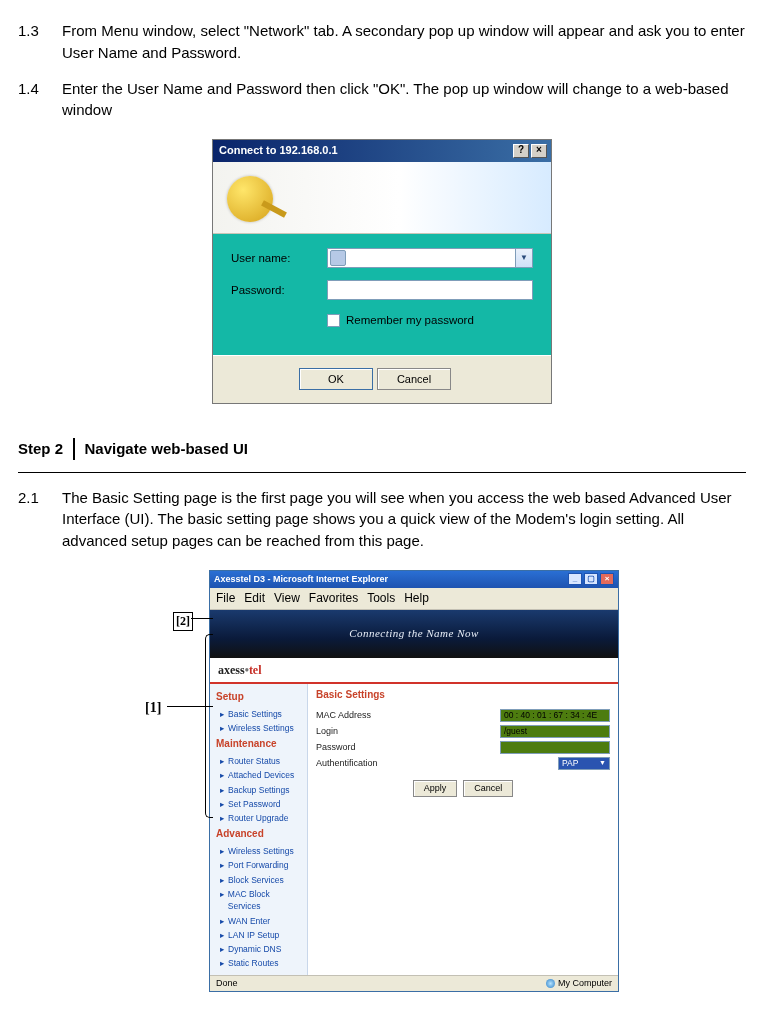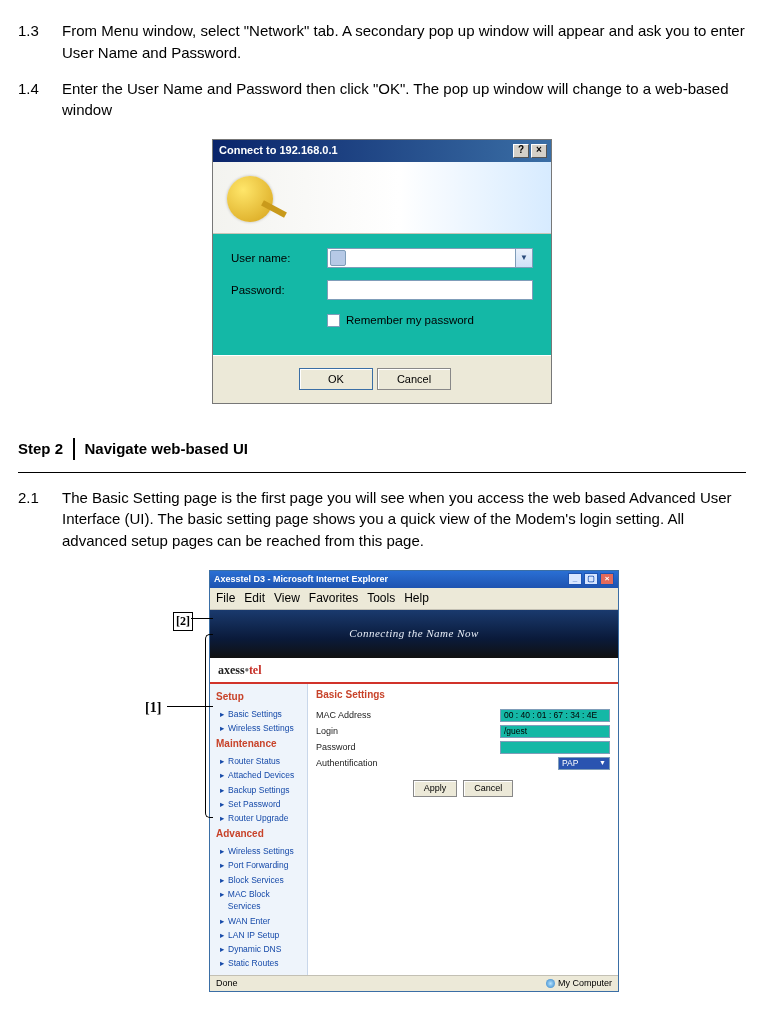--- a/index.html
+++ b/index.html
@@ -180,21 +180,21 @@
     padding:4px 0;
   }
   .browser .side .hd{color:#c8432a;font-weight:bold;padding:2px 6px;font-size:10px;}
   .browser .side .it{color:#164aa9;padding:1px 4px 1px 10px;font-size:8.5px;display:flex;}
   .browser .side .it .arrow{color:#164aa9;width:8px;}
   .browser .main{flex:1;background:#fff;padding:4px 8px;}
   .browser .main .title{color:#c8432a;font-weight:bold;font-size:10px;margin-bottom:6px;}
   .browser .mrow{display:flex;align-items:center;margin:3px 0;}
   .browser .mrow .ml{flex:1;color:#222;}
   .browser .mrow .fld{
-    width:110px;height:13px;background:#14b8a6;border:1px solid #7f9db9;
+    width:110px;height:13px;background:#4d7c0f;border:1px solid #7f9db9;
     font-size:8.5px;padding:0 3px;display:flex;align-items:center;
   }
   .browser .mrow .sel{
     width:52px;height:13px;background:#fff;border:1px solid #7f9db9;
     font-size:8.5px;padding:0 3px;display:flex;align-items:center;color:#fff;
     background:#2a54b0;justify-content:space-between;
   }
   .browser .mrow .sel .tri{font-size:7px;color:#fff;}
   .browser .mrow .sel.light{background:#fff;color:#000;}
   .browser .mrow .sel.light .tri{color:#444;}

